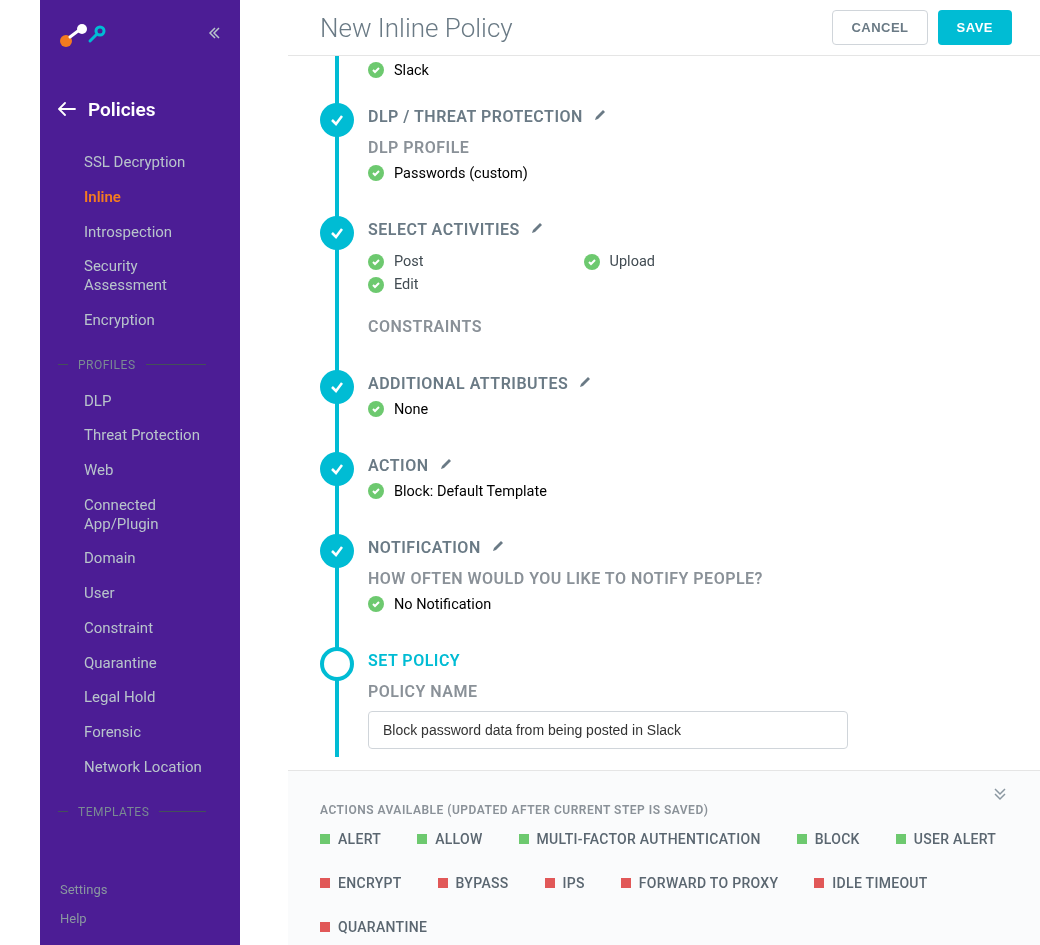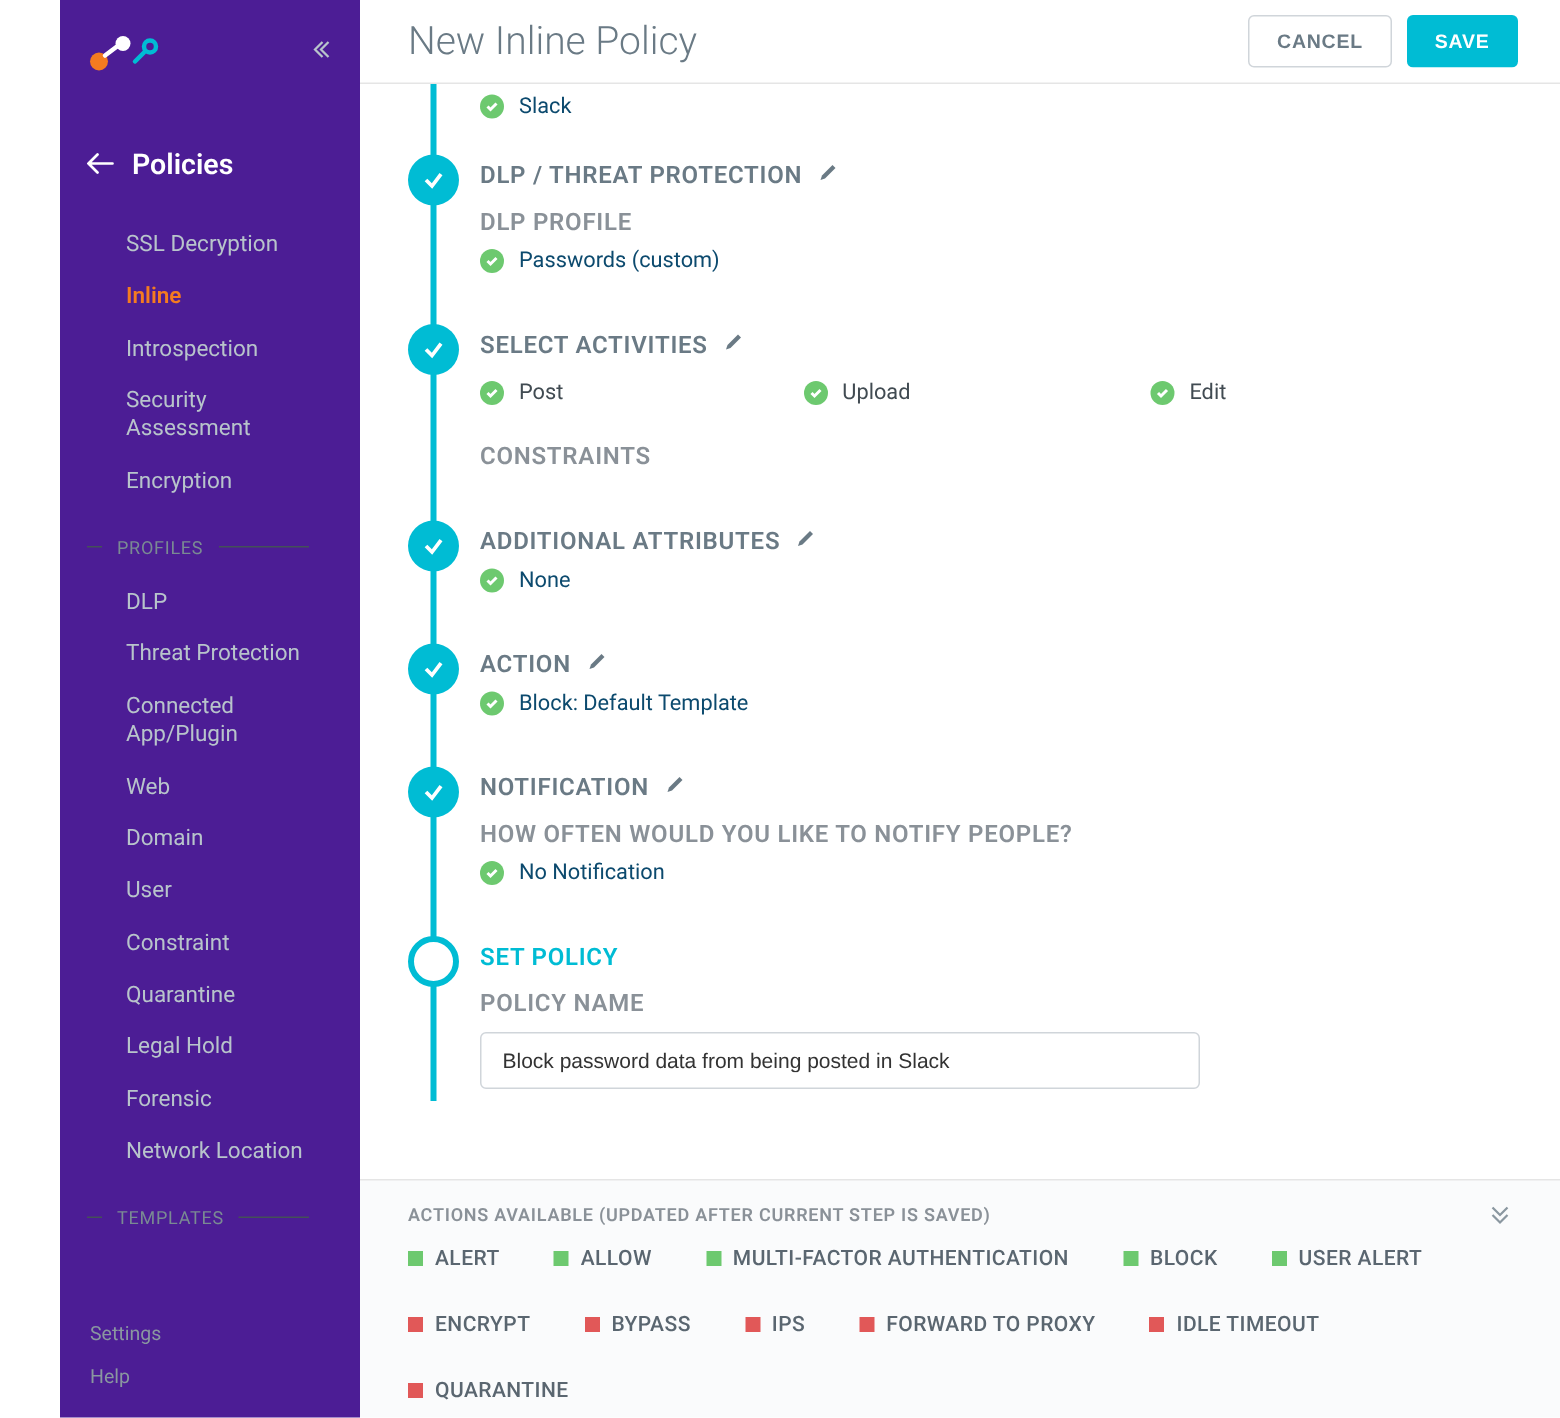--- a/index.html
+++ b/index.html
@@ -69,20 +69,21 @@
   }
   .footer-item { padding: 7px 0; color: #8a97a0; cursor: pointer; }
 
   
   .main {
     flex: 1;
     display: flex;
     flex-direction: column;
     height: 945px;
     position: relative;
+    margin-left: 48px;
   }
   .topbar {
     height: 56px;
     border-bottom: 1px solid #e5e5e5;
     display: flex;
     align-items: center;
     justify-content: space-between;
     padding: 0 28px 0 32px;
   }
   .page-title {
@@ -183,24 +184,24 @@
   .chip .tick {
     width: 16px; height: 16px; border-radius: 50%;
     background: #6dc96f;
     display: flex; align-items: center; justify-content: center;
     margin-right: 10px;
     color: #fff;
   }
   .chip .tick svg { display: block; }
   .single-value {
     display: flex;
-    align-items: flex-end;
+    align-items: flex-start;
     margin-top: 8px;
     font-size: 14.5px;
-    color: #0c4a6e;
+    color: #000000;
   }
   .single-value .tick {
     width: 16px; height: 16px; border-radius: 50%;
     background: #6dc96f;
     display: flex; align-items: center; justify-content: center;
     margin-right: 10px;
     color: #fff;
   }
   .input-text {
     margin-top: 10px;
@@ -210,21 +211,21 @@
     border-radius: 4px;
     font-size: 14px;
     color: #333;
   }
   .input-text::placeholder { color: #aaa; }
 
   
   .bottom-panel {
     border-top: 1px solid #e5e5e5;
     background: #fafbfc;
-    padding: 16px 32px 10px 32px;
+    padding: 32px 32px 10px 32px;
     position: relative;
   }
   .bottom-header {
     font-size: 12px;
     letter-spacing: 0.5px;
     font-weight: 600;
     color: #8a9198;
   }
   .collapse-bottom {
     position: absolute;
@@ -289,22 +290,22 @@
 
   <div class="section-divider">
     <span class="line-left"></span>
     <span>PROFILES</span>
     <span class="line-right"></span>
   </div>
 
   <div class="nav-list">
     <div class="nav-item">DLP</div>
     <div class="nav-item">Threat Protection</div>
+    <div class="nav-item">Web</div>
     <div class="nav-item">Connected App/Plugin</div>
-    <div class="nav-item">Web</div>
     <div class="nav-item">Domain</div>
     <div class="nav-item">User</div>
     <div class="nav-item">Constraint</div>
     <div class="nav-item">Quarantine</div>
     <div class="nav-item">Legal Hold</div>
     <div class="nav-item">Forensic</div>
     <div class="nav-item">Network Location</div>
   </div>
 
   <div class="section-divider">

